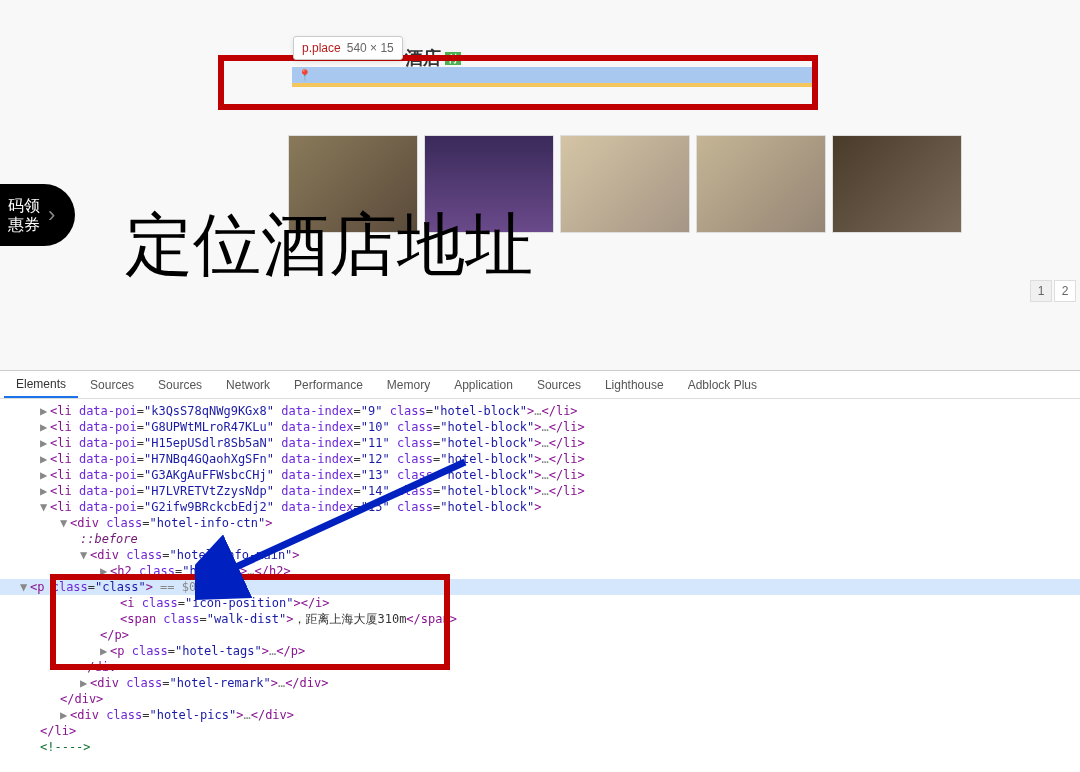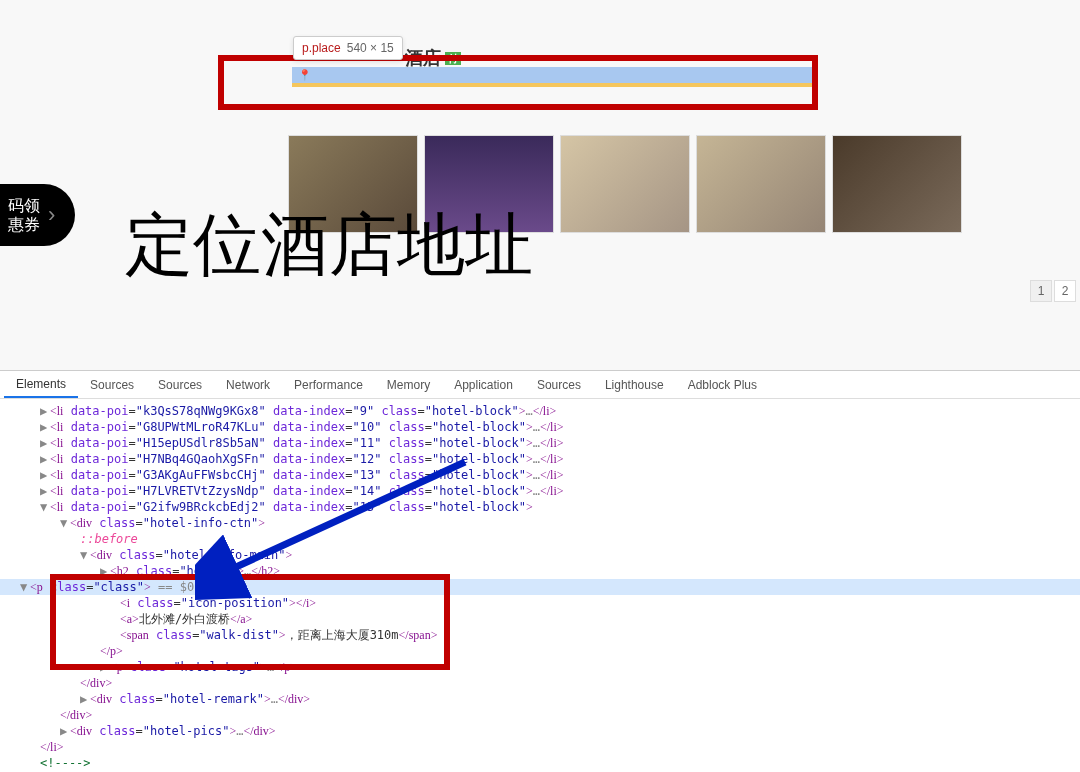--- a/index.html
+++ b/index.html
@@ -206,25 +206,25 @@
       white-space: nowrap;
       padding-left: 0;
     }
     .indent-1 { padding-left: 20px; }
     .indent-2 { padding-left: 40px; }
     .indent-3 { padding-left: 60px; }
     .indent-4 { padding-left: 80px; }
     .indent-5 { padding-left: 100px; }
     
     .arrow { color: #888; display: inline-block; width: 10px; }
-    .tag { color: #881391; font-family: Liberation Serif, serif; }
+    .tag { color: #881391; }
     .attr-name { color: #6d28d9; }
     .attr-val { color: #1a1aa6; }
     .text-content { color: #333; }
-    .pseudo { color: #ec4899; font-style: italic; }
+    .pseudo { color: #701a75; font-style: italic; }
     .ellipsis { color: #888; }
     .comment { color: #137333; }
     
     .highlighted-line {
       background: #d4e7fd;
       display: block;
       margin-left: -20px;
       padding-left: 20px;
     }
     
@@ -316,21 +316,20 @@
     <div class="dom-line indent-1"><span class="arrow">▶</span><span class="tag">&lt;li</span> <span class="attr-name">data-poi</span>=<span class="attr-val">"<span>H7NBq4GQaohXgSFn</span>"</span> <span class="attr-name">data-index</span>=<span class="attr-val">"<span>12</span>"</span> <span class="attr-name">class</span>=<span class="attr-val">"<span>hotel-block</span>"</span><span class="tag">&gt;</span><span class="ellipsis">…</span><span class="tag">&lt;/li&gt;</span></div>
     <div class="dom-line indent-1"><span class="arrow">▶</span><span class="tag">&lt;li</span> <span class="attr-name">data-poi</span>=<span class="attr-val">"<span>G3AKgAuFFWsbcCHj</span>"</span> <span class="attr-name">data-index</span>=<span class="attr-val">"<span>13</span>"</span> <span class="attr-name">class</span>=<span class="attr-val">"<span>hotel-block</span>"</span><span class="tag">&gt;</span><span class="ellipsis">…</span><span class="tag">&lt;/li&gt;</span></div>
     <div class="dom-line indent-1"><span class="arrow">▶</span><span class="tag">&lt;li</span> <span class="attr-name">data-poi</span>=<span class="attr-val">"<span>H7LVRETVtZzysNdp</span>"</span> <span class="attr-name">data-index</span>=<span class="attr-val">"<span>14</span>"</span> <span class="attr-name">class</span>=<span class="attr-val">"<span>hotel-block</span>"</span><span class="tag">&gt;</span><span class="ellipsis">…</span><span class="tag">&lt;/li&gt;</span></div>
     <div class="dom-line indent-1"><span class="arrow">▼</span><span class="tag">&lt;li</span> <span class="attr-name">data-poi</span>=<span class="attr-val">"<span>G2ifw9BRckcbEdj2</span>"</span> <span class="attr-name">data-index</span>=<span class="attr-val">"<span>15</span>"</span> <span class="attr-name">class</span>=<span class="attr-val">"<span>hotel-block</span>"</span><span class="tag">&gt;</span></div>
     <div class="dom-line indent-2"><span class="arrow">▼</span><span class="tag">&lt;div</span> <span class="attr-name">class</span>=<span class="attr-val">"<span>hotel-info-ctn</span>"</span><span class="tag">&gt;</span></div>
     <div class="dom-line indent-3"><span class="pseudo">::before</span></div>
     <div class="dom-line indent-3"><span class="arrow">▼</span><span class="tag">&lt;div</span> <span class="attr-name">class</span>=<span class="attr-val">"<span>hotel-info-main</span>"</span><span class="tag">&gt;</span></div>
     <div class="dom-line indent-4"><span class="arrow">▶</span><span class="tag">&lt;h2</span> <span class="attr-name">class</span>=<span class="attr-val">"<span>hotel-</span>"</span><span class="tag">&gt;</span><span class="ellipsis">…</span><span class="tag">&lt;/h2&gt;</span></div>
     <div class="dom-line indent-4 highlighted-line"><span class="arrow">▼</span><span class="tag">&lt;p</span> <span class="attr-name">class</span>=<span class="attr-val">"<span>class</span>"</span><span class="tag">&gt;</span> <span class="ellipsis">== $0</span></div>
     <div class="dom-line indent-5"><span class="tag">&lt;i</span> <span class="attr-name">class</span>=<span class="attr-val">"<span>icon-position</span>"</span><span class="tag">&gt;&lt;/i&gt;</span></div>
-    <div class="dom-line indent-5"><span class="tag">&lt;a&gt;</span><span class="text-content">北外滩/外白渡桥</span><span class="tag">&lt;/a&gt;</span></div>
     <div class="dom-line indent-5"><span class="tag">&lt;span</span> <span class="attr-name">class</span>=<span class="attr-val">"<span>walk-dist</span>"</span><span class="tag">&gt;</span><span class="text-content">，距离上海大厦310m</span><span class="tag">&lt;/span&gt;</span></div>
     <div class="dom-line indent-4"><span class="tag">&lt;/p&gt;</span></div>
     <div class="dom-line indent-4"><span class="arrow">▶</span><span class="tag">&lt;p</span> <span class="attr-name">class</span>=<span class="attr-val">"<span>hotel-tags</span>"</span><span class="tag">&gt;</span><span class="ellipsis">…</span><span class="tag">&lt;/p&gt;</span></div>
     <div class="dom-line indent-3"><span class="tag">&lt;/div&gt;</span></div>
     <div class="dom-line indent-3"><span class="arrow">▶</span><span class="tag">&lt;div</span> <span class="attr-name">class</span>=<span class="attr-val">"<span>hotel-remark</span>"</span><span class="tag">&gt;</span><span class="ellipsis">…</span><span class="tag">&lt;/div&gt;</span></div>
     <div class="dom-line indent-2"><span class="tag">&lt;/div&gt;</span></div>
     <div class="dom-line indent-2"><span class="arrow">▶</span><span class="tag">&lt;div</span> <span class="attr-name">class</span>=<span class="attr-val">"<span>hotel-pics</span>"</span><span class="tag">&gt;</span><span class="ellipsis">…</span><span class="tag">&lt;/div&gt;</span></div>
     <div class="dom-line indent-1"><span class="tag">&lt;/li&gt;</span></div>
     <div class="dom-line indent-1"><span class="comment">&lt;!----&gt;</span></div>
   </div>

